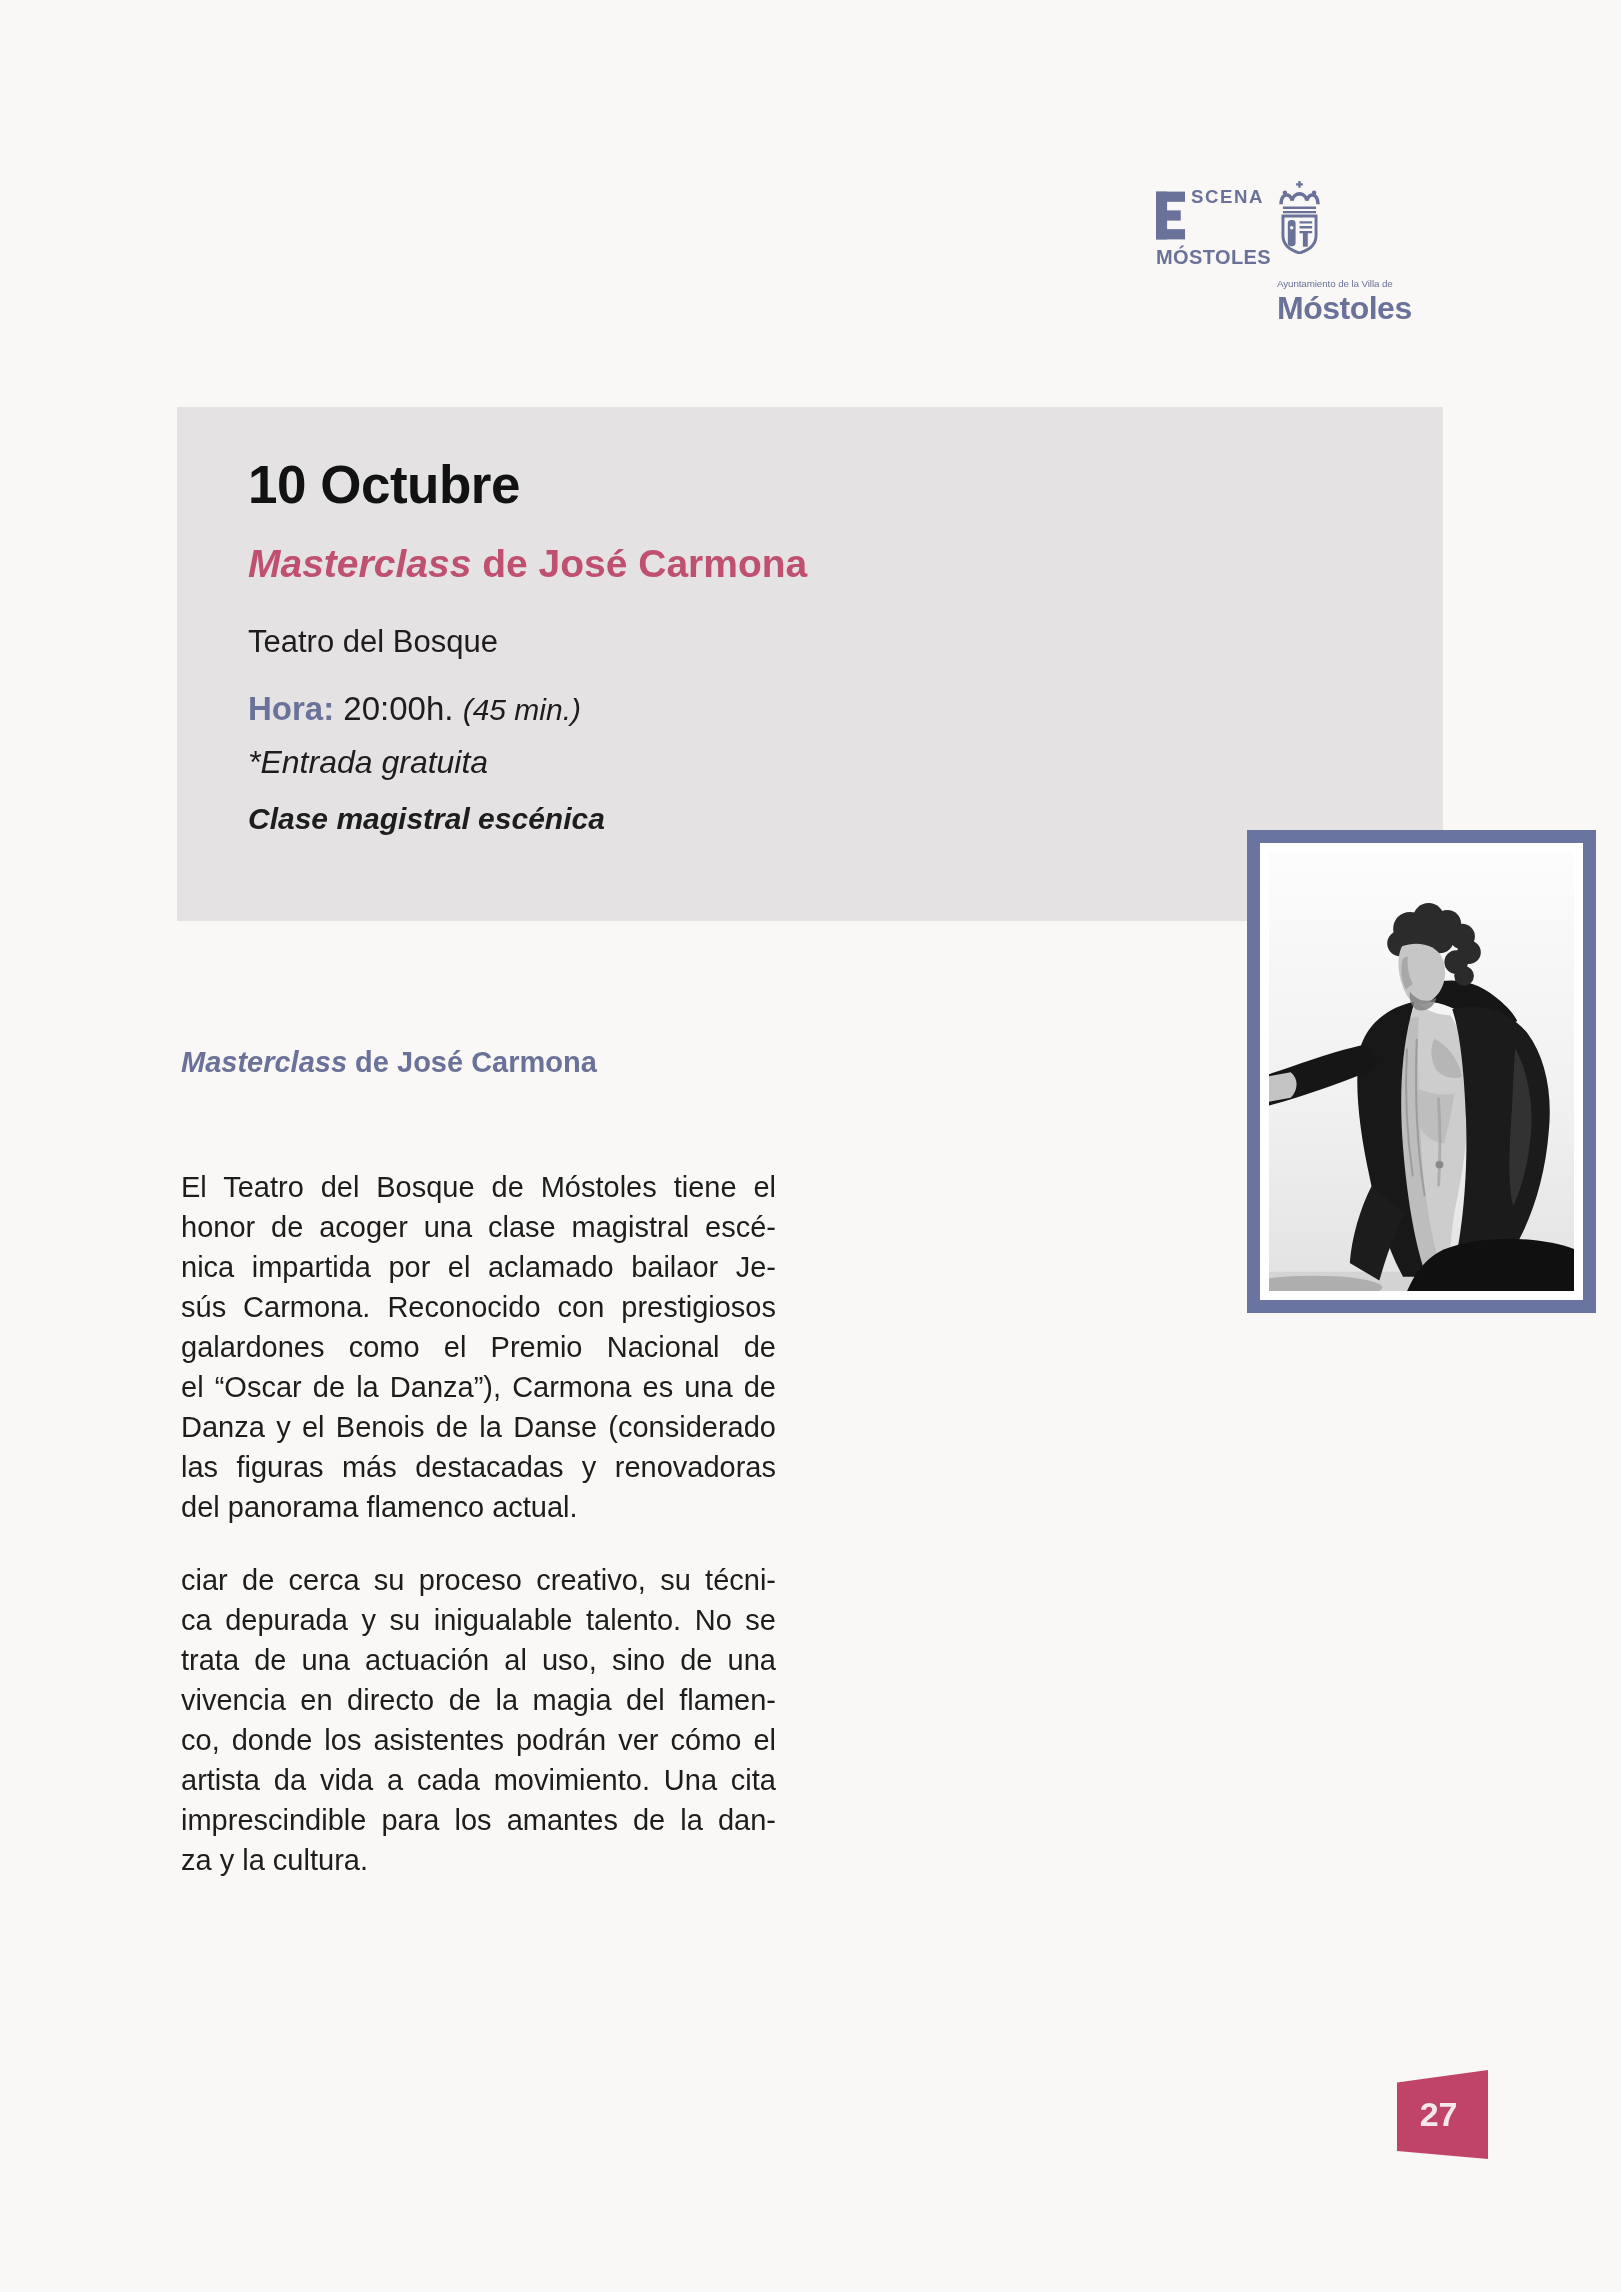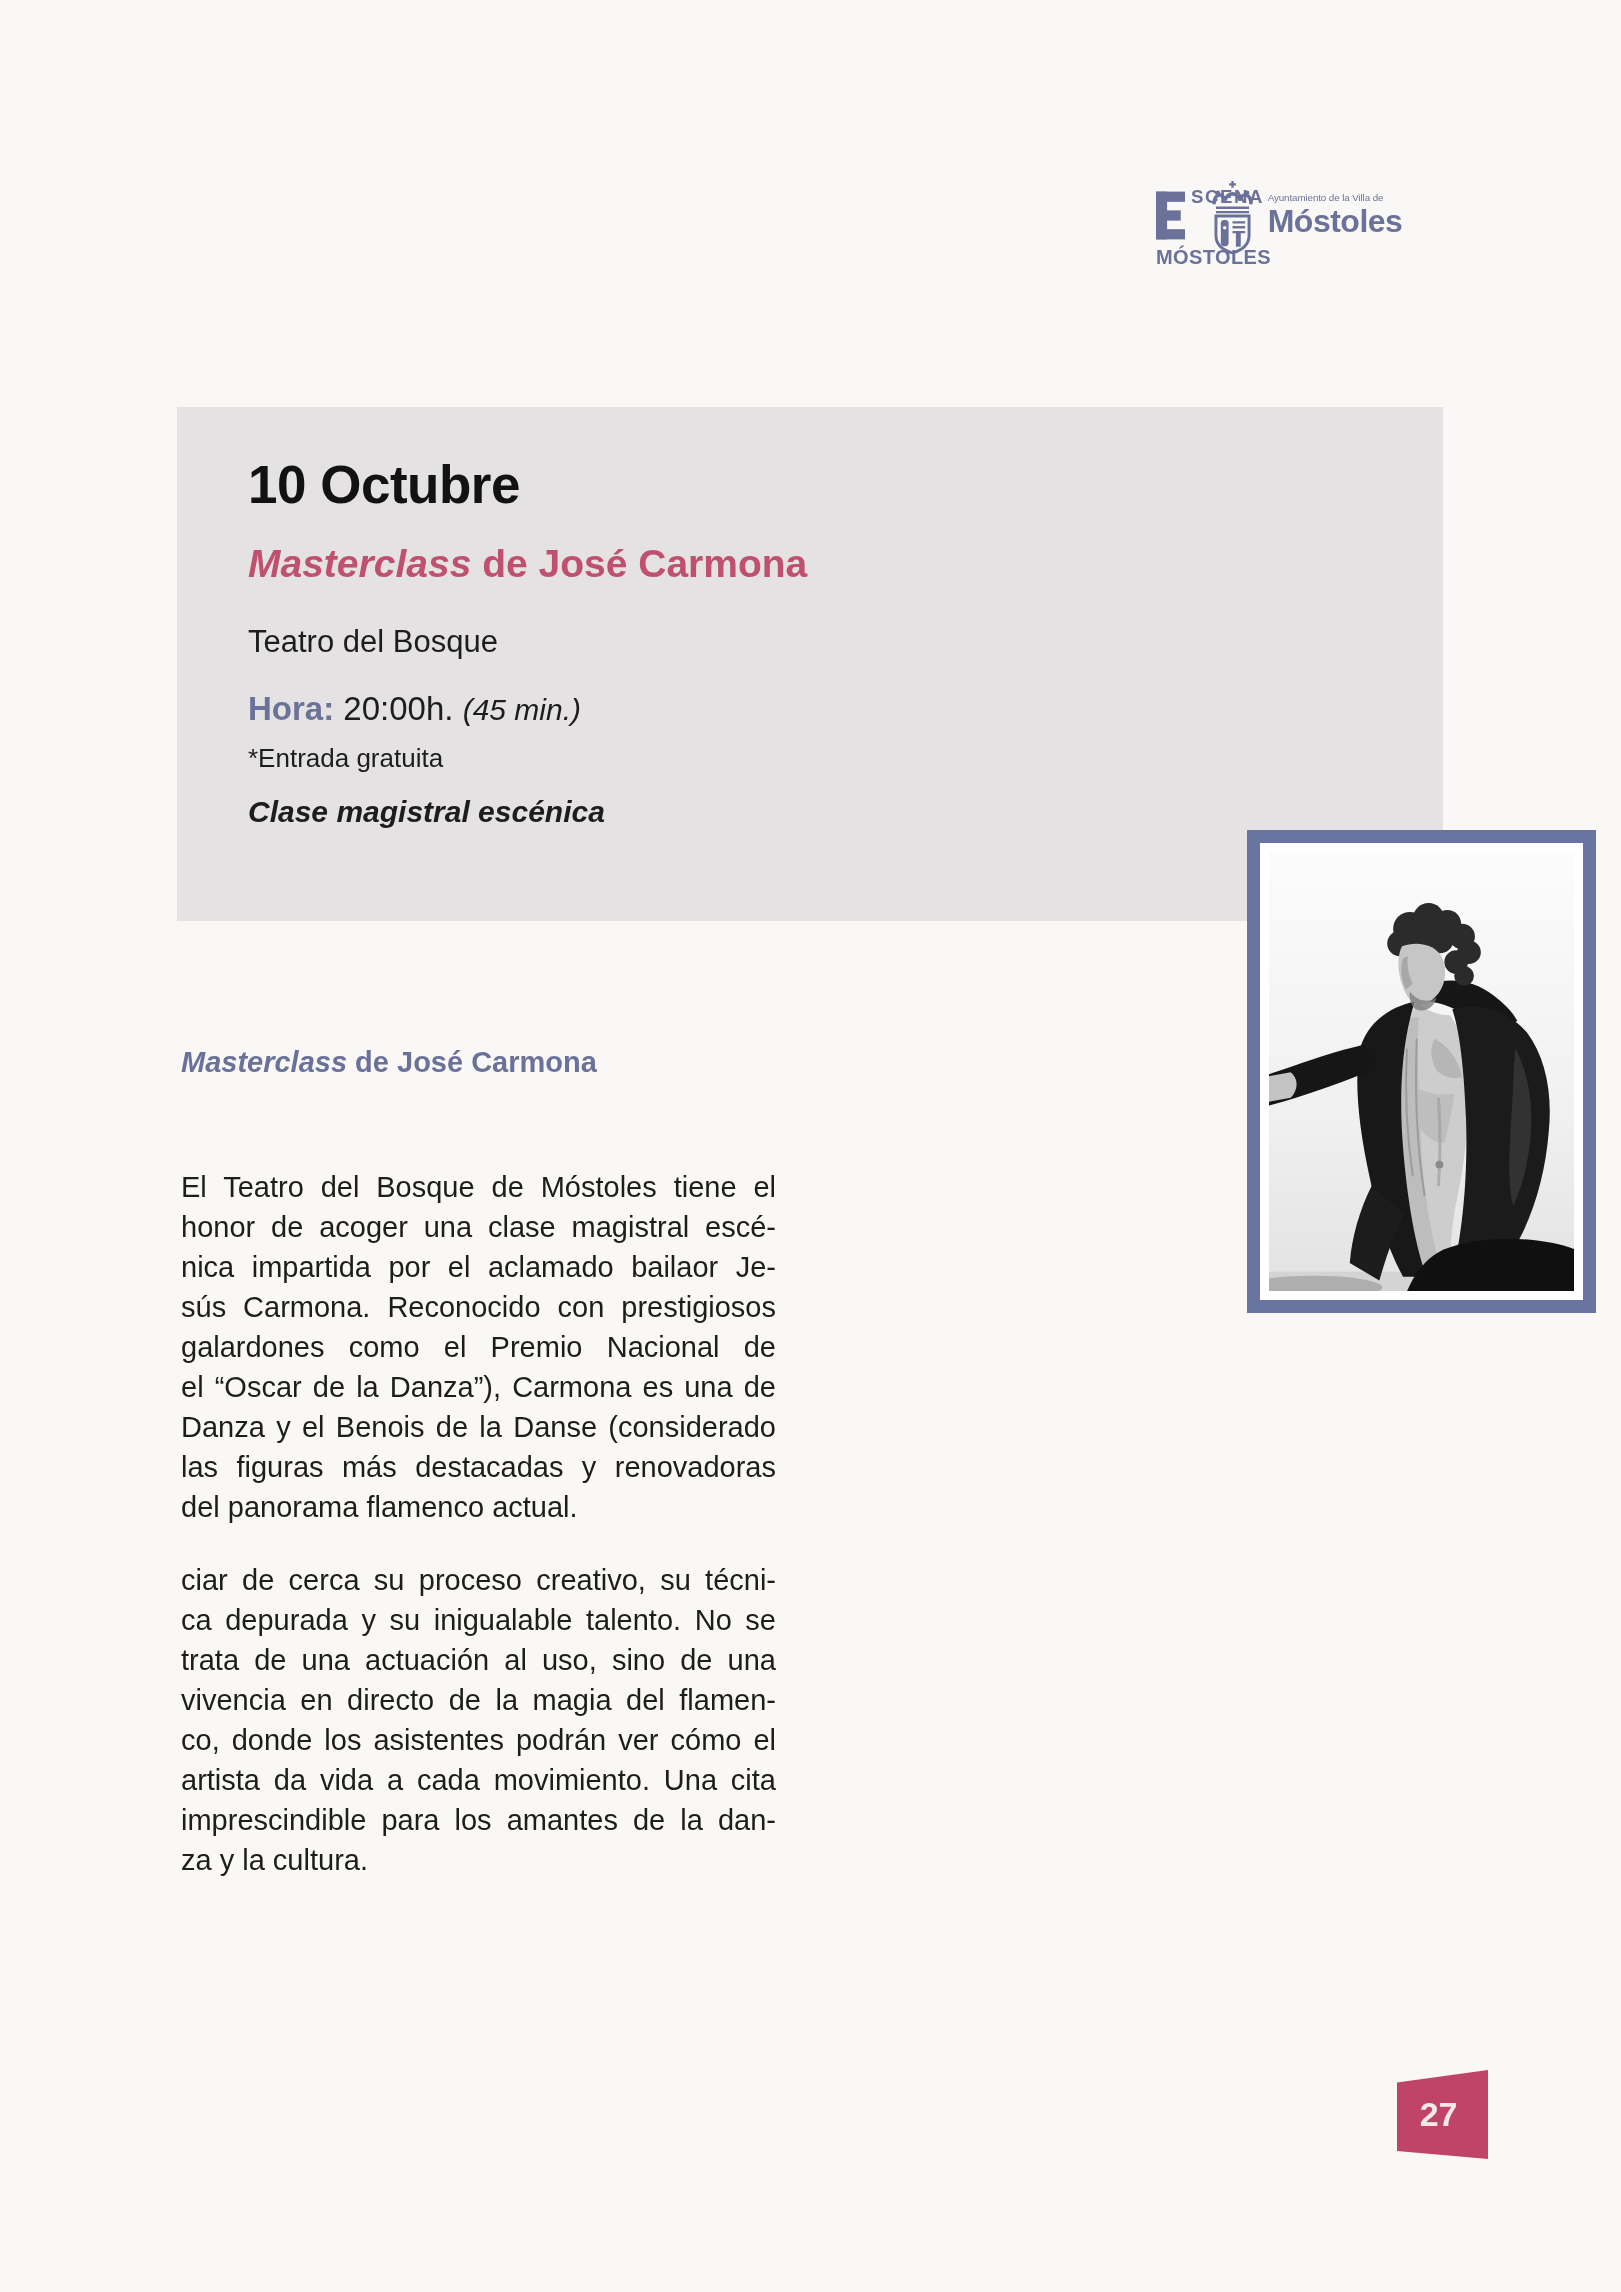--- a/index.html
+++ b/index.html
@@ -22,42 +22,42 @@
   }
   .page{position:relative;width:1621px;height:2293px;overflow:hidden;}
 
   
   .escena-logo{position:absolute;left:1156px;top:188px;width:108px;color:var(--slate);}
   .escena-top{display:flex;align-items:flex-start;gap:5.9px;}
   .escena-e{display:block;}
   .escena-word1{font-weight:bold;font-size:18.6px;letter-spacing:1.6px;line-height:1;padding-bottom:2px;}
   .escena-word2{font-weight:bold;font-size:20px;letter-spacing:0.4px;line-height:1;margin-top:3.9px;white-space:nowrap;}
 
-  .ayto-logo{position:absolute;left:1210px;top:180px;display:flex;gap:12.7px;color:var(--slate);}
+  .ayto-logo{position:absolute;left:1277px;top:180px;display:flex;gap:12.7px;color:var(--slate);flex-direction:column;}
   .crest{flex:0 0 auto;}
   .ayto-text{padding-top:12.7px;}
   .ayto-line1{font-size:9.8px;letter-spacing:-0.1px;line-height:1;display:block;white-space:nowrap;}
   .ayto-line2{font-size:32px;font-weight:bold;letter-spacing:-0.5px;line-height:1;display:block;margin-top:2.9px;}
 
   
   .event-card{
     position:absolute;left:177px;top:407px;width:1266px;height:514px;
     background:var(--card_bg);
   }
   .card-text{position:absolute;left:71px;top:49px;width:706px;}
   .event-date{font-size:53px;font-weight:bold;color:#121212;margin:0 0 29px;line-height:1.1;letter-spacing:-0.5px;}
   .event-title{font-size:39px;font-weight:bold;color:var(--pink);margin:0 0 39px;line-height:1.1;}
   .event-title em{font-style:italic;}
   .event-title span{font-style:normal;}
   .event-venue{font-size:31px;margin:16px 0 31px;line-height:1.1;}
   .event-time{font-size:33px;margin:0 0 15.7px;line-height:1.15;}
   .time-label{font-weight:bold;color:var(--slate);}
   .time-value{color:var(--text);}
   .time-duration{font-style:italic;font-size:30px;}
-  .event-note{font-size:26px;margin:0 0 21.6px;line-height:1.15;}
+  .event-note{font-style:italic;font-size:32px;margin:0 0 21.6px;line-height:1.15;}
   .event-category{font-style:italic;font-weight:bold;font-size:30px;line-height:1.15;}
 
   
   .photo-frame{
     position:absolute;left:1070px;top:423px;width:349px;height:483px;
     margin:0;border:13.7px solid var(--photo_border);
     background:#ffffff;padding:8.8px;
   }
   .photo-frame svg{display:block;width:100%;height:100%;}
 

